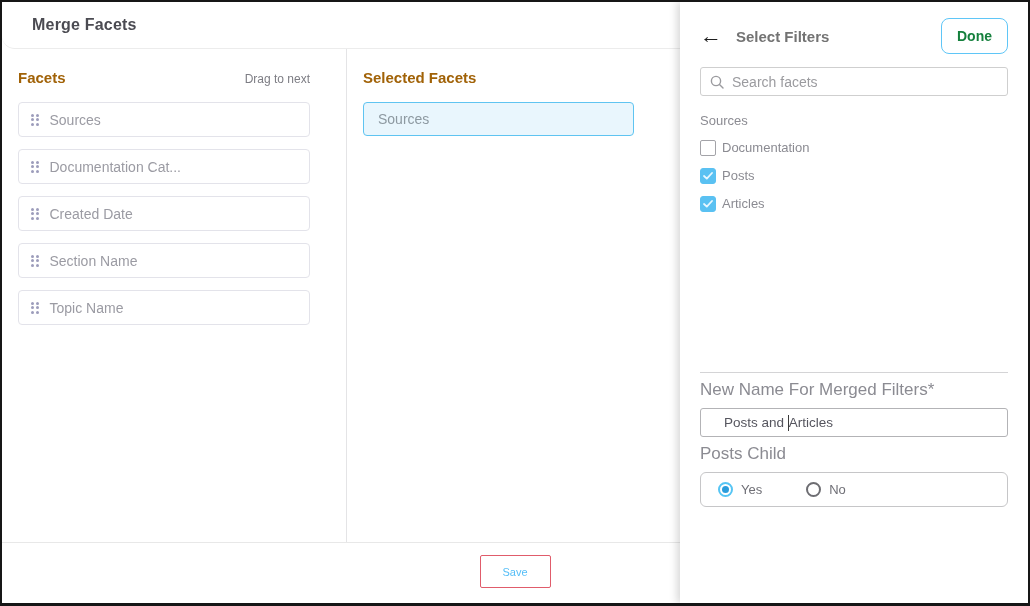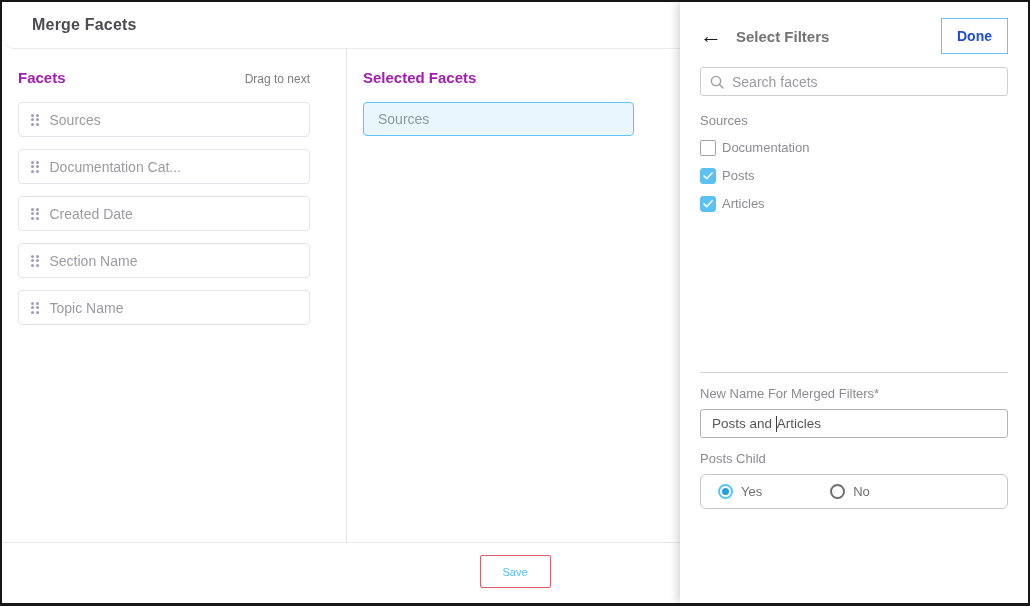--- a/index.html
+++ b/index.html
@@ -28,21 +28,21 @@
   
   .main { display:flex; height:493px; background:#fff; }
   .col-facets {
     width:345px; flex:0 0 345px;
     border-right:1px solid #e4e4e6;
     padding:20px 36px 0 16px;
   }
   .col-selected { flex:1; padding:20px 16px 0 16px; }
 
   .col-head-row { display:flex; align-items:baseline; justify-content:space-between; margin-bottom:16px; }
-  .col-heading { font-size:15px; font-weight:bold; color:#a21caf; }
+  .col-heading { font-size:15px; font-weight:bold; color:#a16207; }
   .drag-hint { font-size:12px; color:#7d7d84; }
 
   .facet-item {
     height:35px; margin-bottom:12px;
     border:1px solid #e3e3ea; border-radius:4px;
     background:#fff;
     display:flex; align-items:center; gap:11px;
     padding-left:12px;
     font-size:14px; color:#9b9ba3;
     cursor:grab;
@@ -89,22 +89,22 @@
     padding:16px 20px 0 20px;
     z-index:10;
   }
   .filters-head { display:flex; align-items:center; }
   .back-arrow { font-size:22px; color:#1d1d1d; line-height:1; cursor:pointer; }
   .filters-title { font-size:15px; font-weight:bold; color:#737373; margin-left:14px; }
   .done-btn {
     margin-left:auto;
     padding:9px 15px;
     background:#fff;
-    border:1px solid #5fc6f7; border-radius:0;
-    color:#1d4ed8; font-size:14px; font-weight:bold; font-family:inherit;
+    border:1px solid #5fc6f7; border-radius:8px;
+    color:#15803d; font-size:14px; font-weight:bold; font-family:inherit;
     cursor:pointer;
   }
 
   .search-box {
     margin-top:13px;
     height:29px;
     border:1px solid #cfcfcf; border-radius:3px;
     display:flex; align-items:center;
     padding:0 9px;
     background:#fff;
@@ -124,36 +124,36 @@
   .cb {
     width:16px; height:16px; border-radius:2px;
     background:#fff; border:1px solid #a3a3a8;
     display:flex; align-items:center; justify-content:center;
   }
   .cb.checked { background:#5ac1f2; border-color:#5ac1f2; border-radius:3px; }
   .cb-label { font-size:13px; color:#8b8b92; }
 
   .panel-divider { margin-top:160px; border-top:1px solid #d4d4d6; }
 
-  .field-label { margin-top:13px; font-size:13px; color:#8b8b92; }
+  .field-label { margin-top:7px; font-size:17px; color:#8b8b92; }
   .name-input {
     margin-top:8px; height:29px;
     border:1px solid #b3b3b6; border-radius:3px;
     display:flex; align-items:center;
     padding:0 11px;
     font-size:13.5px; color:#55555e;
     background:#fff;
     cursor:text;
   }
   .caret { display:inline-block; width:1px; height:16px; background:#3a3a3a; }
 
   .radio-box {
     margin-top:8px; height:35px;
     border:1px solid #c6c6c8; border-radius:6px;
-    display:flex; align-items:center; gap:68px;
+    display:flex; align-items:center; gap:44px;
     padding-left:17px;
     background:#fff;
   }
   .radio-opt { display:flex; align-items:center; gap:8px; cursor:pointer; }
   .radio { width:15px; height:15px; border-radius:50%; background:#fff; position:relative; }
   .radio.on  { border:2px solid #56c5f4; }
   .radio.on::after {
     content:""; position:absolute; inset:2px;
     border-radius:50%; background:#2a9ddc;
   }
@@ -282,21 +282,21 @@
         <polyline points="1,4 3.8,6.6 9,1" stroke="#e8f7ff" stroke-width="1.8" fill="none" stroke-linecap="round" stroke-linejoin="round"></polyline>
       </svg>
     </span>
     <span class="cb-label">Articles</span>
   </div>
 
   <div class="panel-divider"></div>
 
   <div class="field-label">New Name For Merged Filters*</div>
   <div class="name-input">
-    <span style="white-space:pre;">Posts and </span>
+    <span style="white-space:pre;margin-left:12px;">Posts and </span>
       <span class="caret"></span>
       <span>Articles</span>
   </div>
 
   <div class="field-label">Posts Child</div>
   <div class="radio-box">
     <span class="radio-opt">
       <span class="radio on"></span>
       <span class="radio-label">Yes</span>
     </span>

